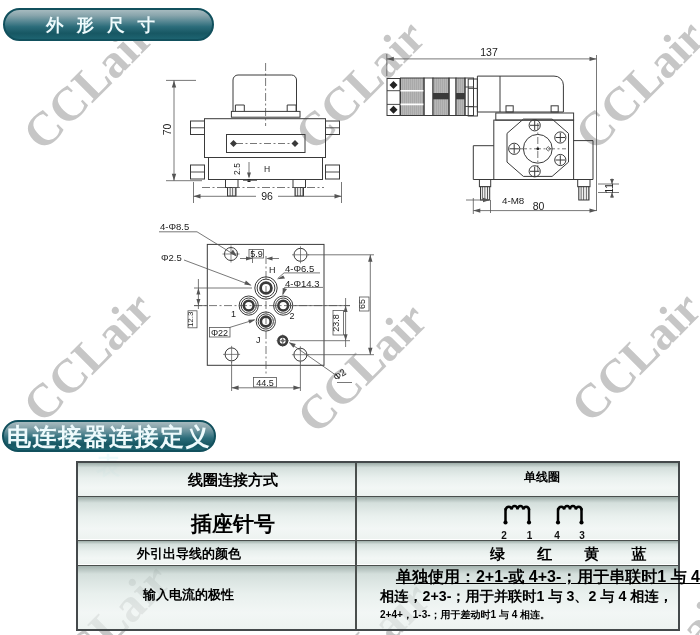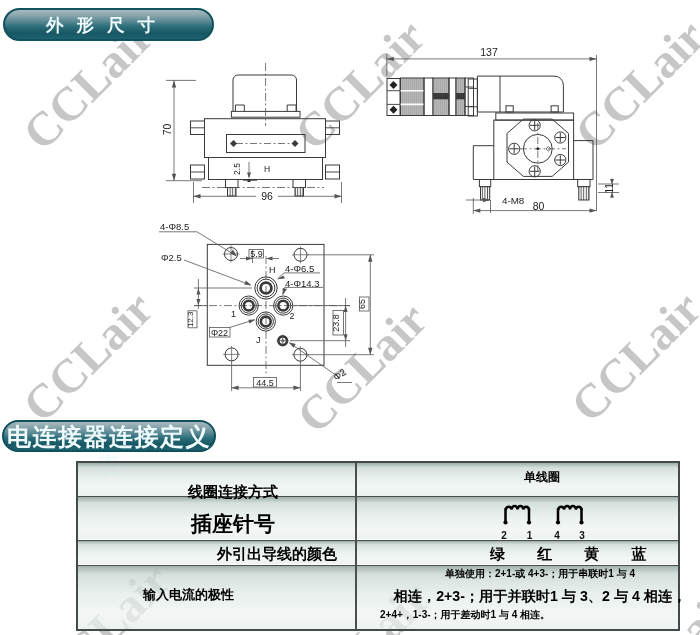--- a/index.html
+++ b/index.html
@@ -364,21 +364,21 @@
 
   <div class="tline" style="left:279px;top:2px;width:2px;height:166px;"></div>
 
   <div class="tline" style="left:2px;top:35px;width:600px;height:1.2px;"></div>
 
   <div class="tline" style="left:2px;top:78.5px;width:600px;height:1.2px;"></div>
 
   <div class="tline" style="left:2px;top:103.5px;width:600px;height:1.2px;"></div>
 </div>
 
-<div class="ttext" style="left:133px;top:471px;width:200px;text-align:center;font-size:15px;margin-top:12px;">线圈连接方式</div>
+<div class="ttext" style="left:133px;top:471px;width:200px;text-align:center;font-size:15px;">线圈连接方式</div>
 
 <div class="ttext" style="left:442px;top:469px;width:200px;text-align:center;font-size:12px;">单线圈</div>
 
 <div class="ttext" style="left:133px;top:510px;width:200px;text-align:center;font-size:21px;">插座针号</div>
 
 <svg class="abs" style="left:480px;top:500px" width="130" height="45" viewBox="0 0 130 45">
   <g stroke="#000" fill="none" stroke-width="2.5" stroke-linecap="round">
     <path d="M25.5 22 V9 M49 22 V9"></path>
     <path d="M25.8 9.5 a3 3.4 0 0 1 5.9 0 a2.9 3.4 0 0 1 5.8 0 a2.9 3.4 0 0 1 5.8 0 a2.9 3.4 0 0 1 5.7 0"></path>
     <path d="M78 22 V9 M101.5 22 V9"></path>
@@ -391,23 +391,23 @@
       <circle cx="101.5" cy="22.5" r="2.1"></circle>
   </g>
   <g font-size="10" font-weight="bold" fill="#111" text-anchor="middle">
     <text x="24" y="38.5">2</text>
       <text x="49.5" y="38.5">1</text>
     <text x="77" y="38.5">4</text>
       <text x="102" y="38.5">3</text>
   </g>
 </svg>
 
-<div class="ttext" style="left:137px;top:545px;width:200px;text-align:right;font-size:15px;">外引出导线的颜色</div>
+<div class="ttext" style="left:137px;top:545px;width:200px;text-align:left;font-size:13px;">外引出导线的颜色</div>
 
 <div class="ttext" style="left:490px;top:545px;font-size:15px;letter-spacing:14px;">绿 红 黄 蓝</div>
 
 <div class="ttext" style="left:143px;top:586px;width:200px;text-align:left;font-size:13px;">输入电流的极性</div>
 
-<div class="ttext" style="left:380px;top:567px;width:320px;text-align:center;font-size:10px;">单独使用：2+1-或 4+3-；用于串联时1 与 4</div>
-
-<div class="ttext" style="left:380px;top:587px;width:320px;text-align:center;font-size:14.2px;">相连，2+3-；用于并联时1 与 3、2 与 4 相连，</div>
+<div class="ttext" style="left:380px;top:567px;width:320px;text-align:right;font-size:16px;text-decoration:underline;">单独使用：2+1-或 4+3-；用于串联时1 与 4</div>
+
+<div class="ttext" style="left:380px;top:587px;width:320px;font-size:14.2px;">相连，2+3-；用于并联时1 与 3、2 与 4 相连，</div>
 
 <div class="ttext" style="left:380px;top:608px;width:320px;text-align:left;font-size:10px;">2+4+，1-3-；用于差动时1 与 4 相连。</div>
 
 </body></html>

